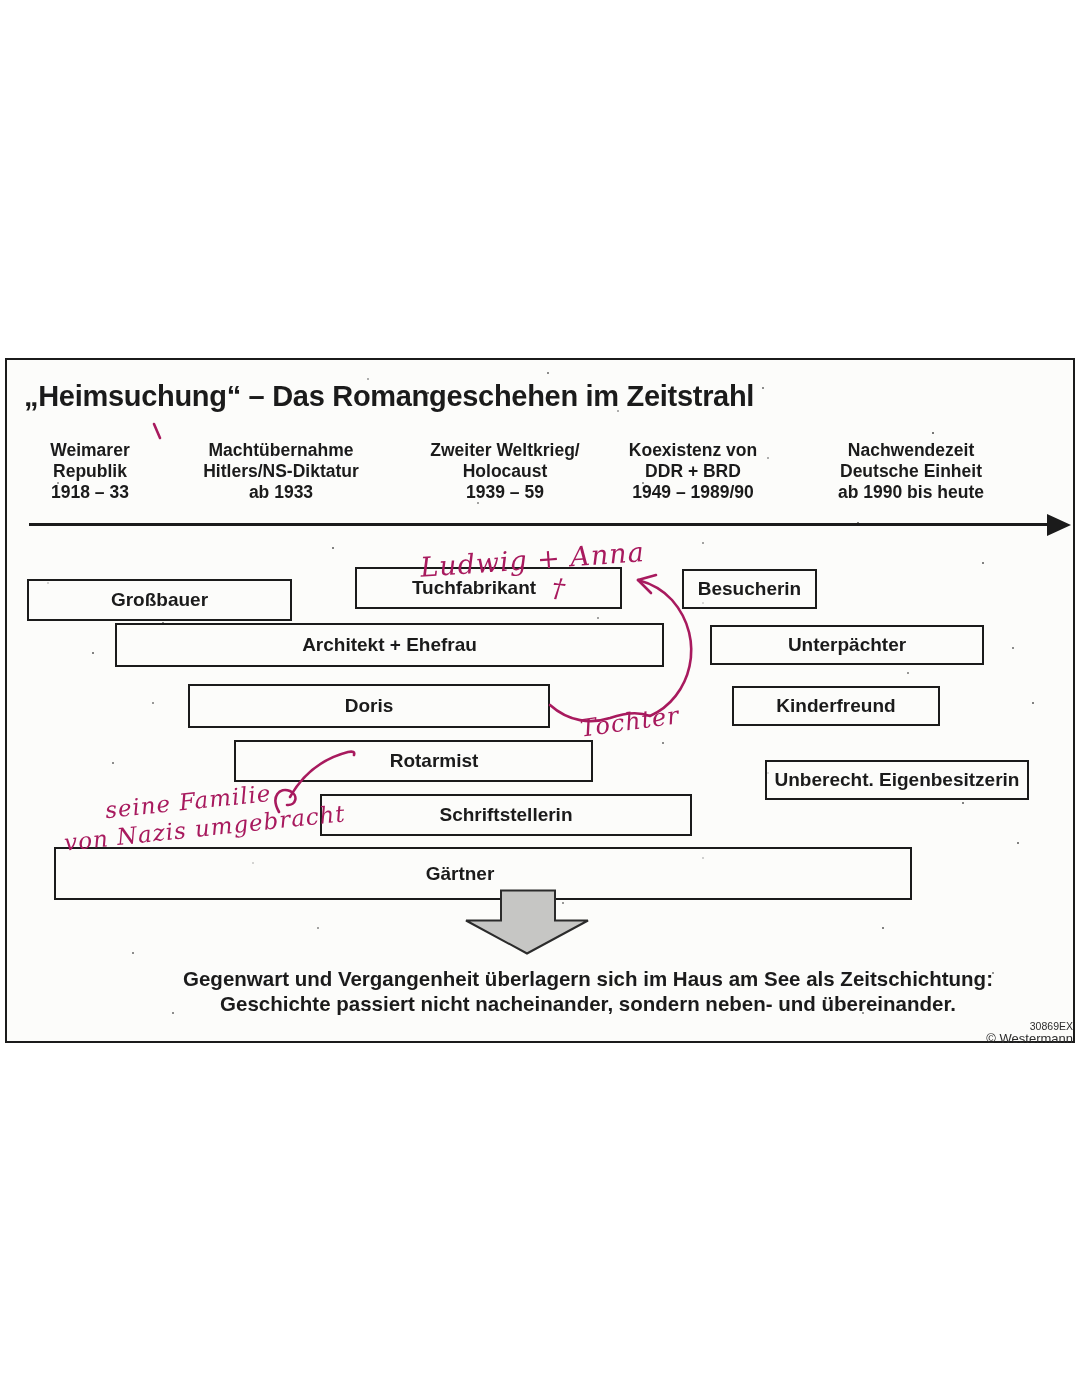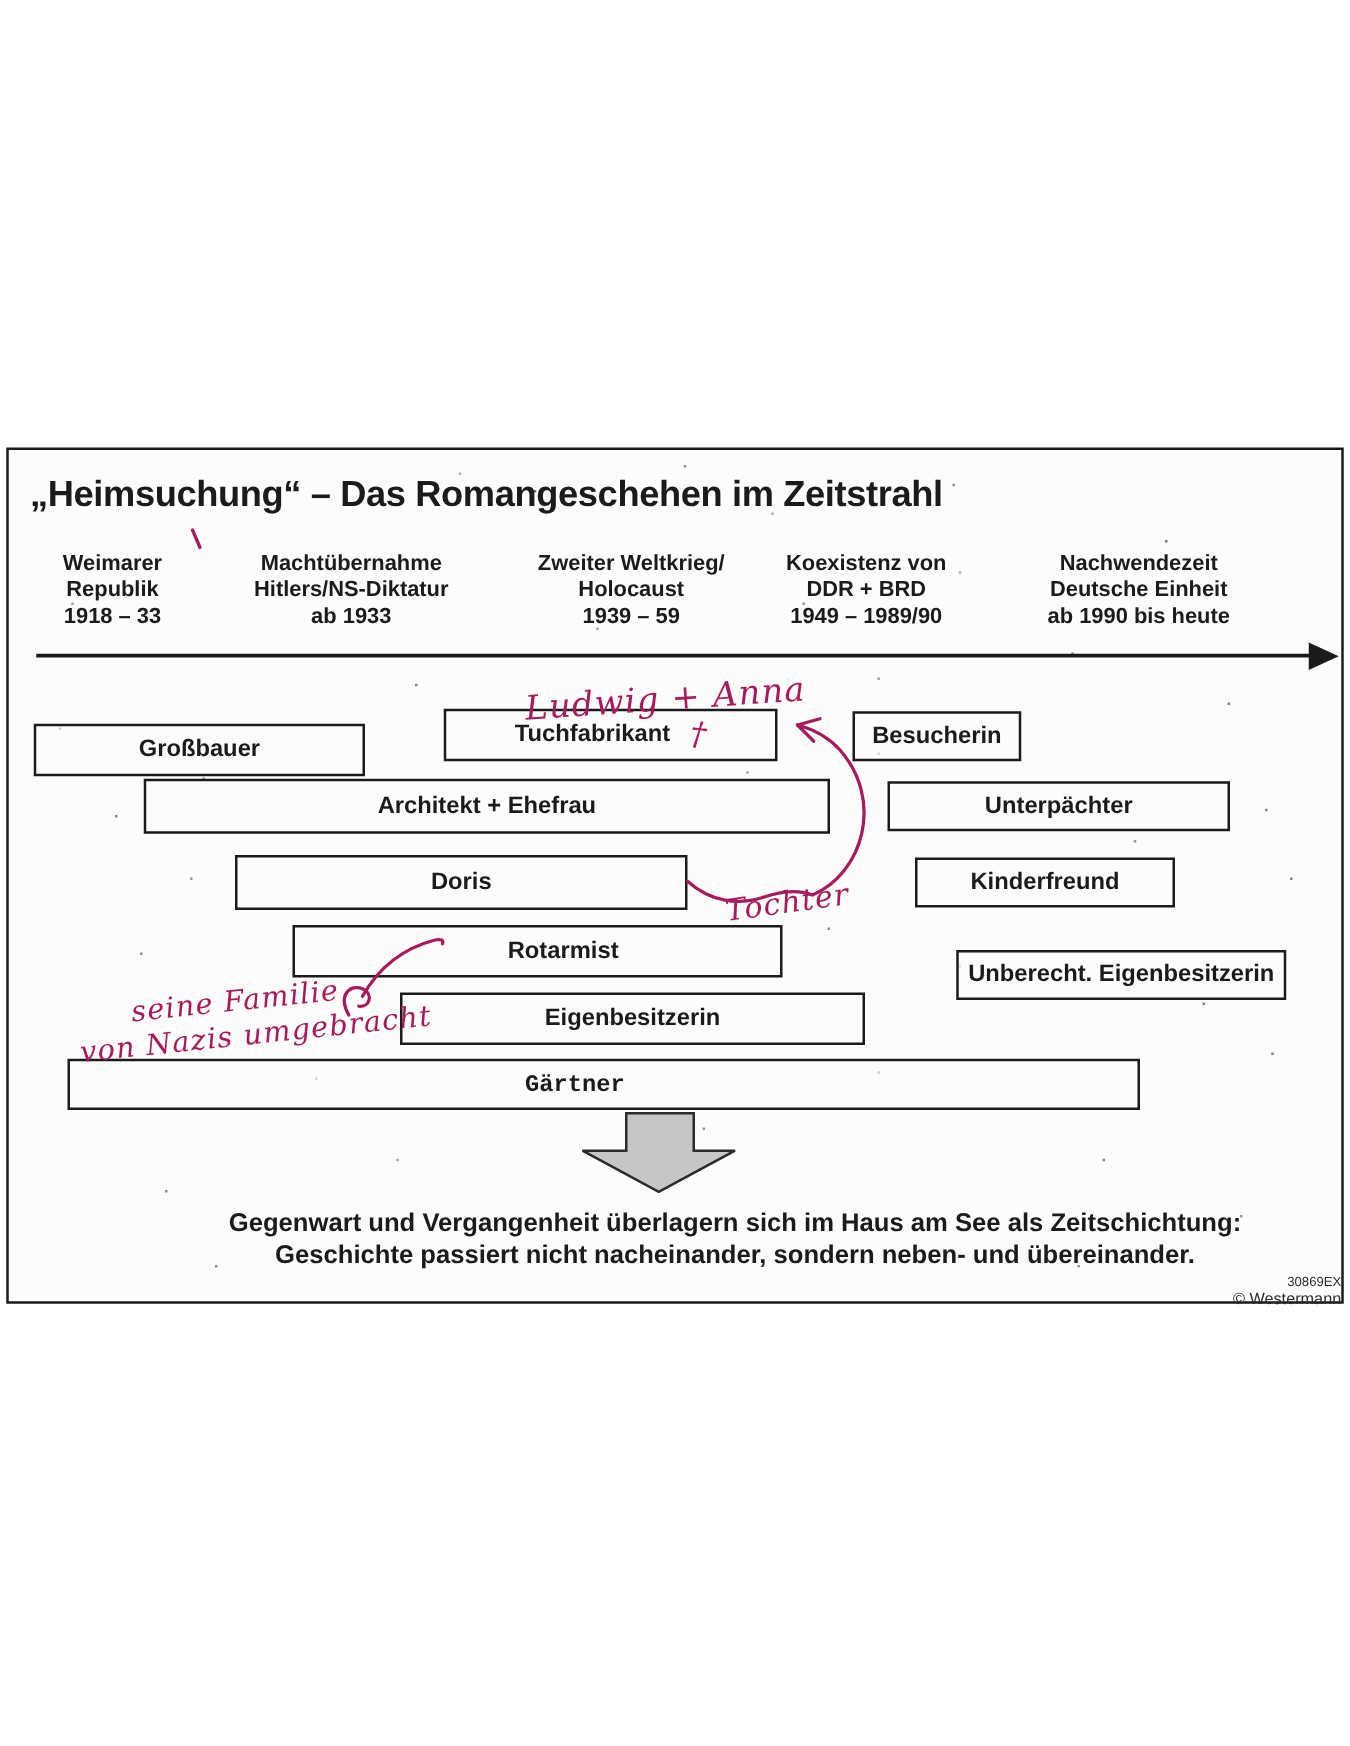--- a/index.html
+++ b/index.html
@@ -136,30 +136,30 @@
     </div>
     <div class="cbox" style="left:703px;top:265px;width:274px;height:40px;">
       <span>Unterpächter</span>
     </div>
     <div class="cbox" style="left:181px;top:324px;width:362px;height:44px;">
       <span>Doris</span>
     </div>
     <div class="cbox" style="left:725px;top:326px;width:208px;height:40px;">
       <span>Kinderfreund</span>
     </div>
-    <div class="cbox" style="left:227px;top:380px;width:392px;height:42px;padding-left:41px;">
+    <div class="cbox" style="left:227px;top:380px;width:359px;height:42px;padding-left:41px;">
       <span>Rotarmist</span>
     </div>
     <div class="cbox" style="left:758px;top:400px;width:264px;height:40px;">
       <span>Unberecht. Eigenbesitzerin</span>
     </div>
     <div class="cbox" style="left:313px;top:434px;width:372px;height:42px;">
-      <span>Eigenbesitzerin</span>
+      <span>Schriftstellerin</span>
     </div>
-    <div class="cbox" style="left:47px;top:487px;width:858px;height:41px;padding-right:46px;font-family:Liberation Mono, monospace;">
+    <div class="cbox" style="left:47px;top:487px;width:858px;height:53px;padding-right:46px;">
       <span>Gärtner</span>
     </div>
 
     <div class="hand hand-ludwig">Ludwig + Anna</div>
     <div class="hand hand-tochter">Tochter</div>
     <div class="hand hand-note">
       <div class="l1">seine Familie</div>
       <div class="l2">von Nazis umgebracht</div>
     </div>
 

